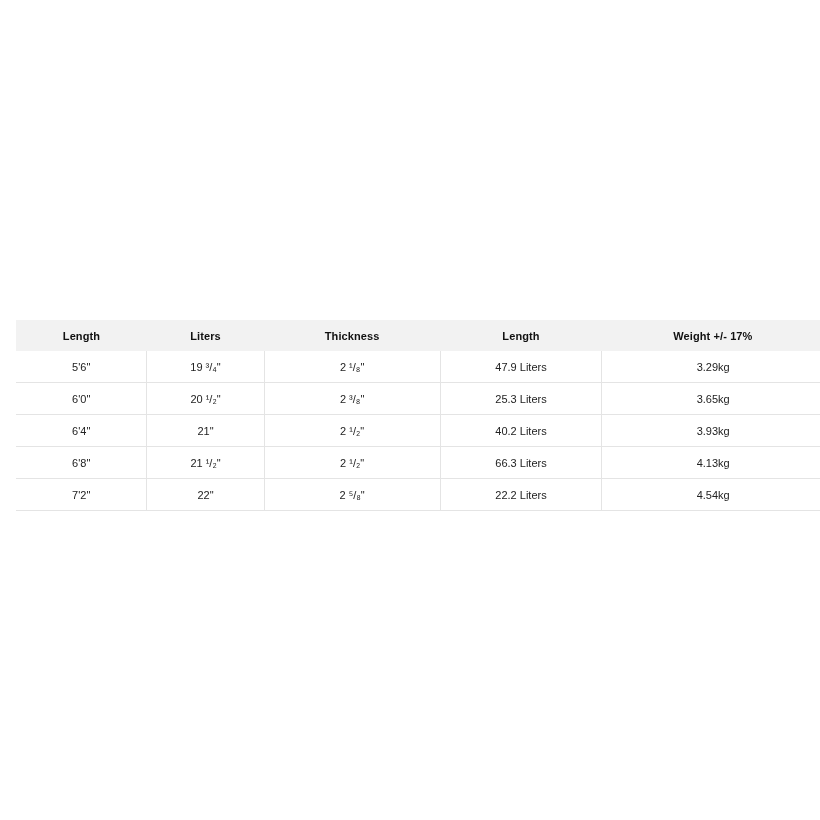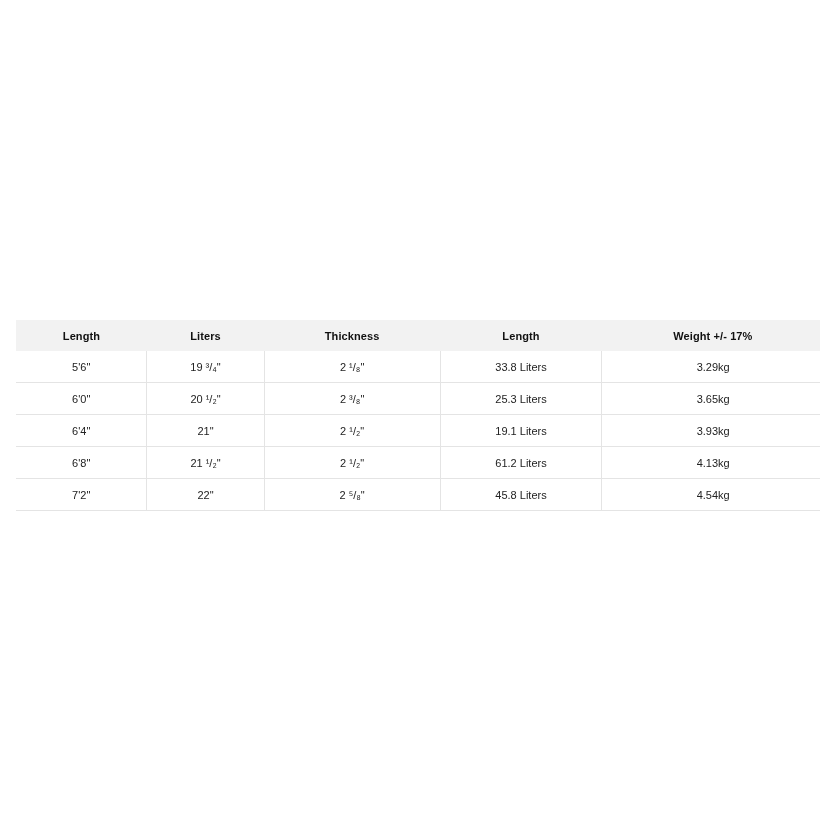--- a/index.html
+++ b/index.html
@@ -90,47 +90,47 @@
           <th>Thickness</th>
           <th>Length</th>
           <th>Weight +/- 17%</th>
         </tr>
       </thead>
       <tbody>
         <tr>
           <td>5'6"</td>
           <td>19 ³/₄"</td>
           <td>2 ¹/₈"</td>
-          <td>33.8 Liters</td>
+          <td>47.9 Liters</td>
           <td>3.29kg</td>
         </tr>
         <tr>
           <td>6'0"</td>
           <td>20 ¹/₂"</td>
           <td>2 ³/₈"</td>
           <td>25.3 Liters</td>
           <td>3.65kg</td>
         </tr>
         <tr>
           <td>6'4"</td>
           <td>21"</td>
           <td>2 ¹/₂"</td>
-          <td>19.1 Liters</td>
+          <td>40.2 Liters</td>
           <td>3.93kg</td>
         </tr>
         <tr>
           <td>6'8"</td>
           <td>21 ¹/₂"</td>
           <td>2 ¹/₂"</td>
-          <td>61.2 Liters</td>
+          <td>66.3 Liters</td>
           <td>4.13kg</td>
         </tr>
         <tr>
           <td>7'2"</td>
           <td>22"</td>
           <td>2 ⁵/₈"</td>
-          <td>45.8 Liters</td>
+          <td>22.2 Liters</td>
           <td>4.54kg</td>
         </tr>
       </tbody>
     </table>
   </div>
 </div>
 
 </body></html>

